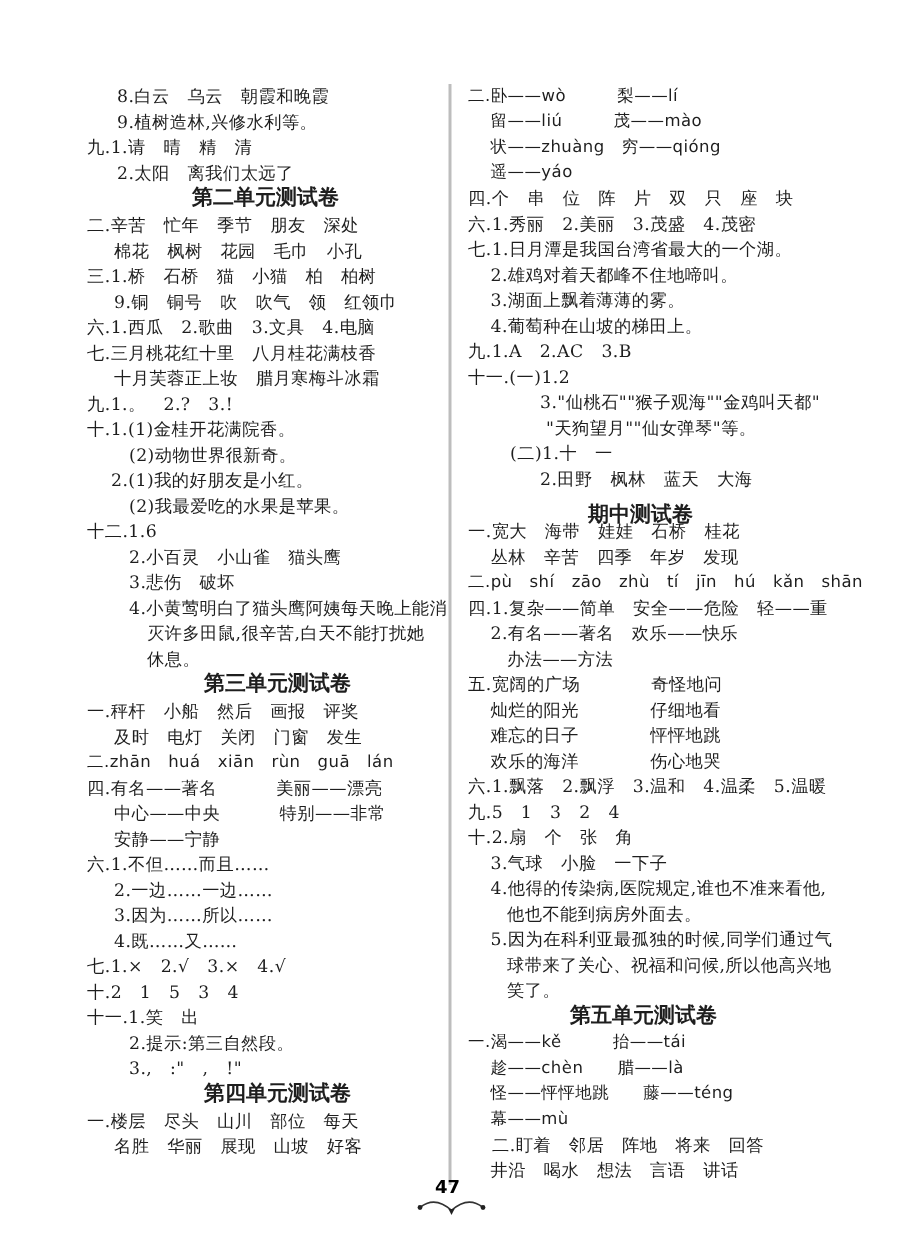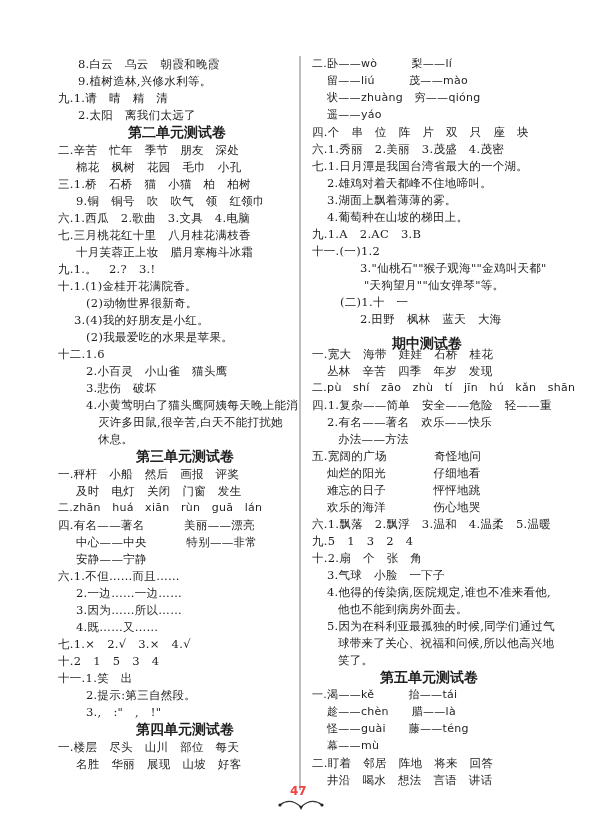--- a/index.html
+++ b/index.html
@@ -14,21 +14,21 @@
   .divider { position:absolute; left:299px; top:56px; width:2px; height:734px; background:#bdbdbd; }
   .line {
     position:absolute; white-space:pre; font-size:11.5px; line-height:16px; letter-spacing:0.3px;
   }
   .heading {
     position:absolute; white-space:pre; font-size:14px; line-height:18px; font-weight:bold;
   }
   .pinyin { font-family:"DejaVu Sans","Liberation Sans",sans-serif; font-size:11px; }
   .footer-num {
     position:absolute; left:290px; top:784px; font-family:"DejaVu Sans","Liberation Sans",sans-serif;
-    font-size:12px; font-weight:bold; color:#ef4444;
+    font-size:12px; font-weight:bold; color:#000000;
   }
   .ornament { position:absolute; left:278px; top:795px; width:46px; height:16px; }
   .watermark {
     position:absolute; left:430px; top:800px; font-family:"DejaVu Sans","Liberation Sans",sans-serif;
     font-size:14px; color:#444; letter-spacing:0.5px;
   }
 </style>
 </head>
 <body>
 
@@ -46,21 +46,21 @@
     <div class="line" style="left:0px;top:142px">二.辛苦   忙年   季节   朋友   深处</div>
     <div class="line" style="left:18px;top:159px">棉花   枫树   花园   毛巾   小孔</div>
     <div class="line" style="left:0px;top:176px">三.1.桥   石桥   猫   小猫   柏   柏树</div>
     <div class="line" style="left:18px;top:193px">9.铜   铜号   吹   吹气   领   红领巾</div>
     <div class="line" style="left:0px;top:210px">六.1.西瓜   2.歌曲   3.文具   4.电脑</div>
     <div class="line" style="left:0px;top:227px">七.三月桃花红十里   八月桂花满枝香</div>
     <div class="line" style="left:18px;top:244px">十月芙蓉正上妆   腊月寒梅斗冰霜</div>
     <div class="line" style="left:0px;top:261px">九.1.。   2.?   3.!</div>
     <div class="line" style="left:0px;top:278px">十.1.(1)金桂开花满院香。</div>
     <div class="line" style="left:28px;top:295px">(2)动物世界很新奇。</div>
-    <div class="line" style="left:16px;top:312px">3.(4)我的好朋友是小红。</div>
+    <div class="line" style="left:16px;top:312px">2.(1)我的好朋友是小红。</div>
     <div class="line" style="left:28px;top:329px">(2)我最爱吃的水果是苹果。</div>
     <div class="line" style="left:0px;top:346px">十二.1.6</div>
     <div class="line" style="left:28px;top:363px">2.小百灵   小山雀   猫头鹰</div>
     <div class="line" style="left:28px;top:380px">3.悲伤   破坏</div>
     <div class="line" style="left:28px;top:397px">4.小黄莺明白了猫头鹰阿姨每天晚上能消</div>
     <div class="line" style="left:40px;top:414px">灭许多田鼠,很辛苦,白天不能打扰她</div>
     <div class="line" style="left:40px;top:431px">休息。</div>
     <div class="heading" style="left:78px;top:447px">第三单元测试卷</div>
 
     <div class="line" style="left:0px;top:466px">一.秤杆   小船   然后   画报   评奖</div>
@@ -119,23 +119,23 @@
     <div class="line" style="left:15px;top:567px">3.气球   小脸   一下子</div>
     <div class="line" style="left:15px;top:584px">4.他得的传染病,医院规定,谁也不准来看他,</div>
     <div class="line" style="left:26px;top:601px">他也不能到病房外面去。</div>
     <div class="line" style="left:15px;top:618px">5.因为在科利亚最孤独的时候,同学们通过气</div>
     <div class="line" style="left:26px;top:635px">球带来了关心、祝福和问候,所以他高兴地</div>
     <div class="line" style="left:26px;top:652px">笑了。</div>
     <div class="heading" style="left:68px;top:668px">第五单元测试卷</div>
 
     <div class="line pinyin" style="left:0px;top:687px">一.渴——kě         抬——tái</div>
     <div class="line pinyin" style="left:15px;top:704px">趁——chèn      腊——là</div>
-    <div class="line pinyin" style="left:15px;top:721px">怪——guài      藤——téng</div>
+    <div class="line pinyin" style="left:15px;top:721px">怪——怦怦地跳      藤——téng</div>
     <div class="line pinyin" style="left:15px;top:738px">幕——mù</div>
-    <div class="line" style="left:0px;top:755px">二.盯着   邻居   阵地   将来   回答</div>
+    <div class="line" style="left:16px;top:755px">二.盯着   邻居   阵地   将来   回答</div>
     <div class="line" style="left:15px;top:772px">井沿   喝水   想法   言语   讲话</div>
   </div>
 
   <div class="footer-num">47</div>
   <svg class="ornament" viewBox="0 0 46 16">
     <path d="M2 10 Q12 2 23 12 Q34 2 44 10" fill="none" stroke="#333" stroke-width="1.2"></path>
     <circle cx="2" cy="10" r="1.6" fill="#222"></circle>
     <circle cx="44" cy="10" r="1.6" fill="#222"></circle>
     <path d="M21 11 L23 15 L25 11 Z" fill="#222"></path>
   </svg>

